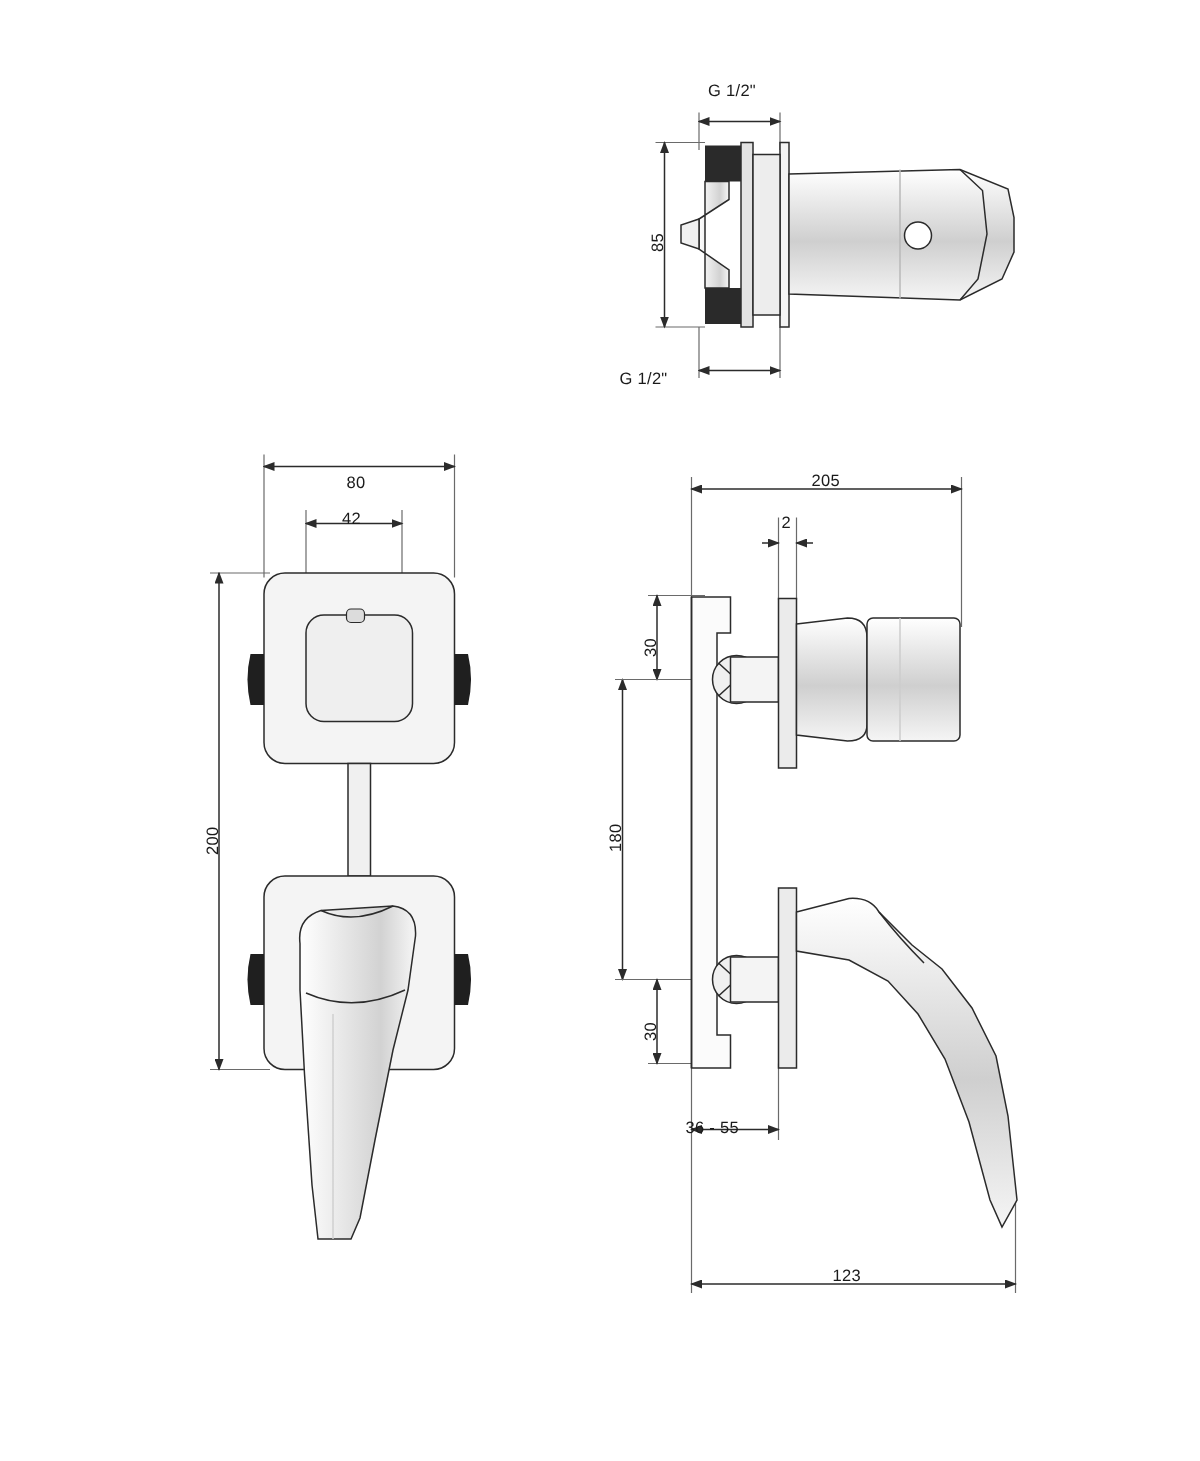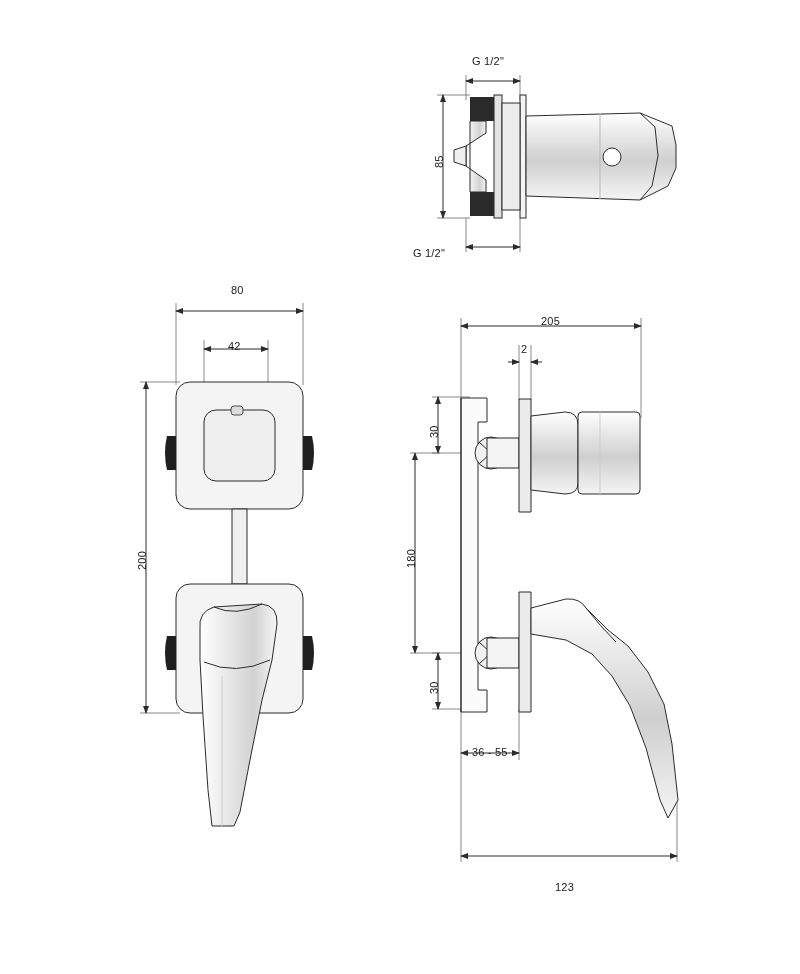--- a/index.html
+++ b/index.html
@@ -198,25 +198,25 @@
                L664,704 L672,744 L678,800 L668,818 L660,800 L646,748 L630,706
                L612,676 L592,654 L566,640 L531,634 Z" fill="url(#metal-h)" stroke="#2b2b2b" stroke-width="1"></path>
       <path d="M586,608 Q600,626 616,642" fill="none" stroke="#2b2b2b" stroke-width="1"></path>
     </g>
   </svg>
 
   <div class="lbl" style="left:472px; top:55px;">G 1/2"</div>
   <div class="lbl vert" style="left:433px; top:168px;">85</div>
   <div class="lbl" style="left:413px; top:247px;">G 1/2"</div>
 
-  <div class="lbl" style="left:231px; top:284px;">80</div>
+  <div class="lbl" style="left:231px; top:316px;">80</div>
   <div class="lbl" style="left:228px; top:340px;">42</div>
   <div class="lbl vert" style="left:136px; top:570px;">200</div>
 
   <div class="lbl" style="left:541px; top:315px;">205</div>
   <div class="lbl" style="left:521px; top:343px;">2</div>
   <div class="lbl vert" style="left:428px; top:438px;">30</div>
   <div class="lbl vert" style="left:405px; top:568px;">180</div>
   <div class="lbl vert" style="left:428px; top:694px;">30</div>
-  <div class="lbl" style="left:472px; top:746px;">36 - 55</div>
-  <div class="lbl" style="left:555px; top:845px;margin-top:36px;">123</div>
+  <div class="lbl" style="left:457px; top:746px;">36 - 55</div>
+  <div class="lbl" style="left:555px; top:845px;">123</div>
 
 </div>
 
 </body></html>

